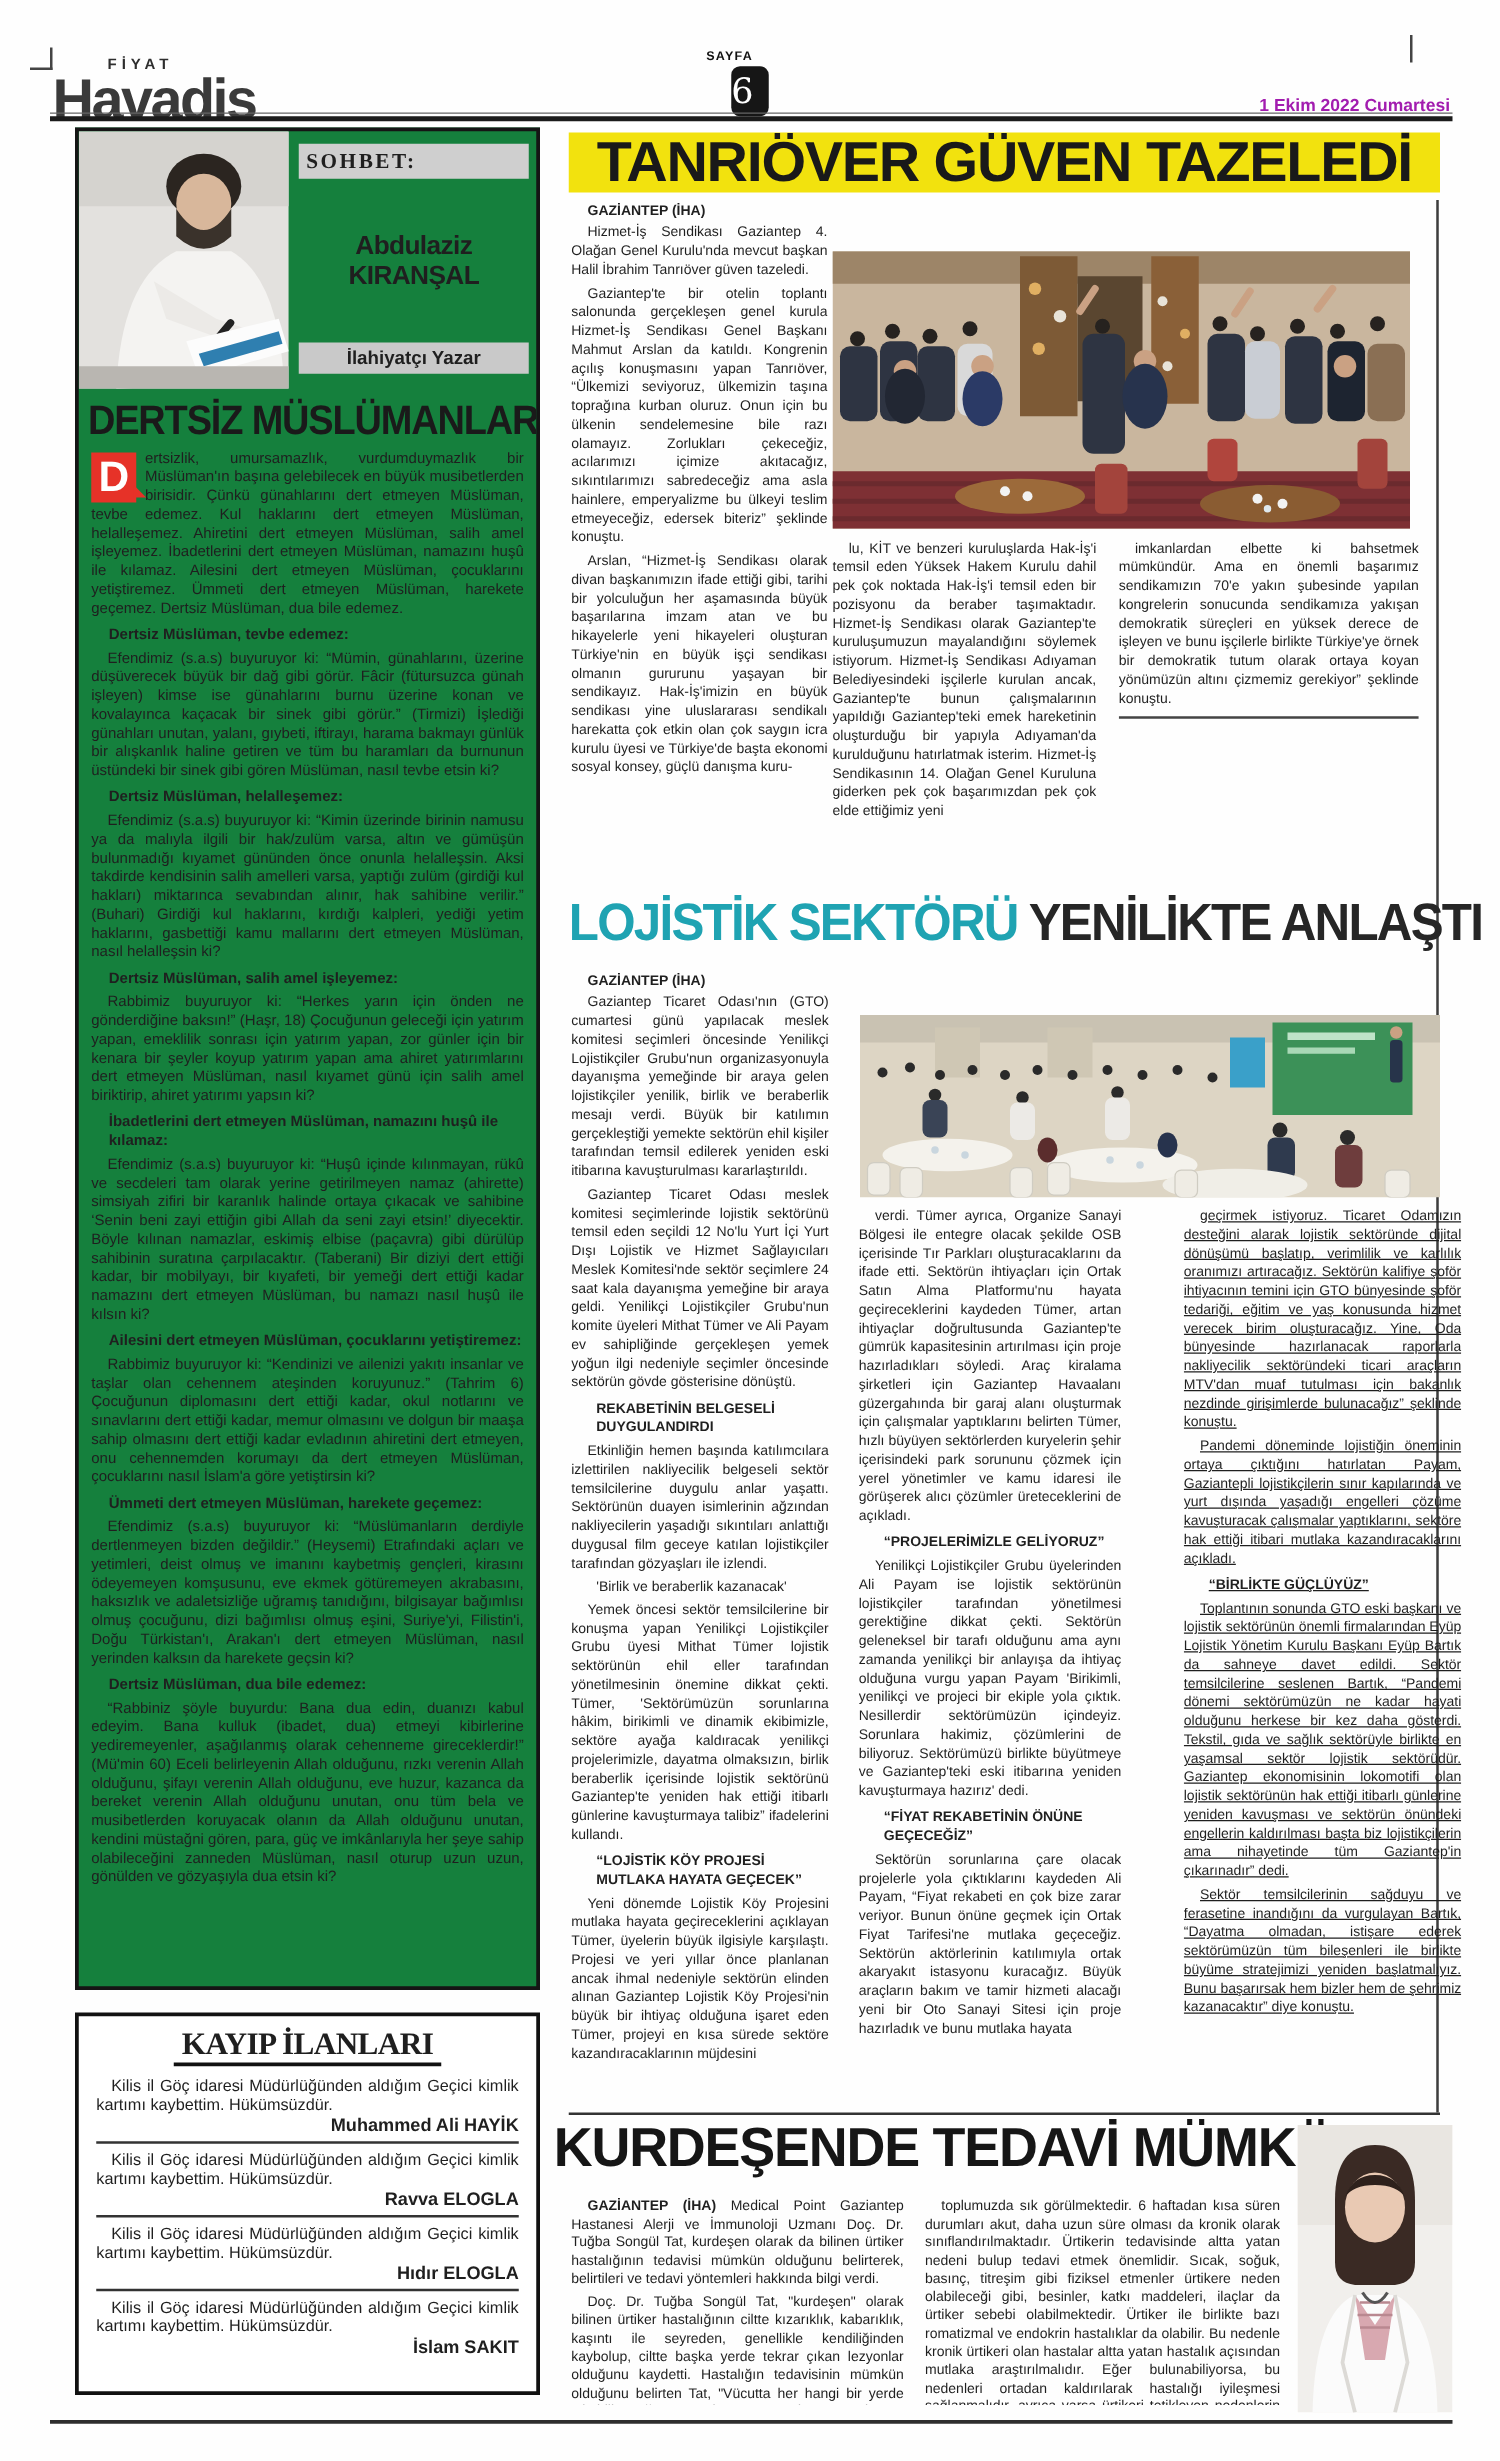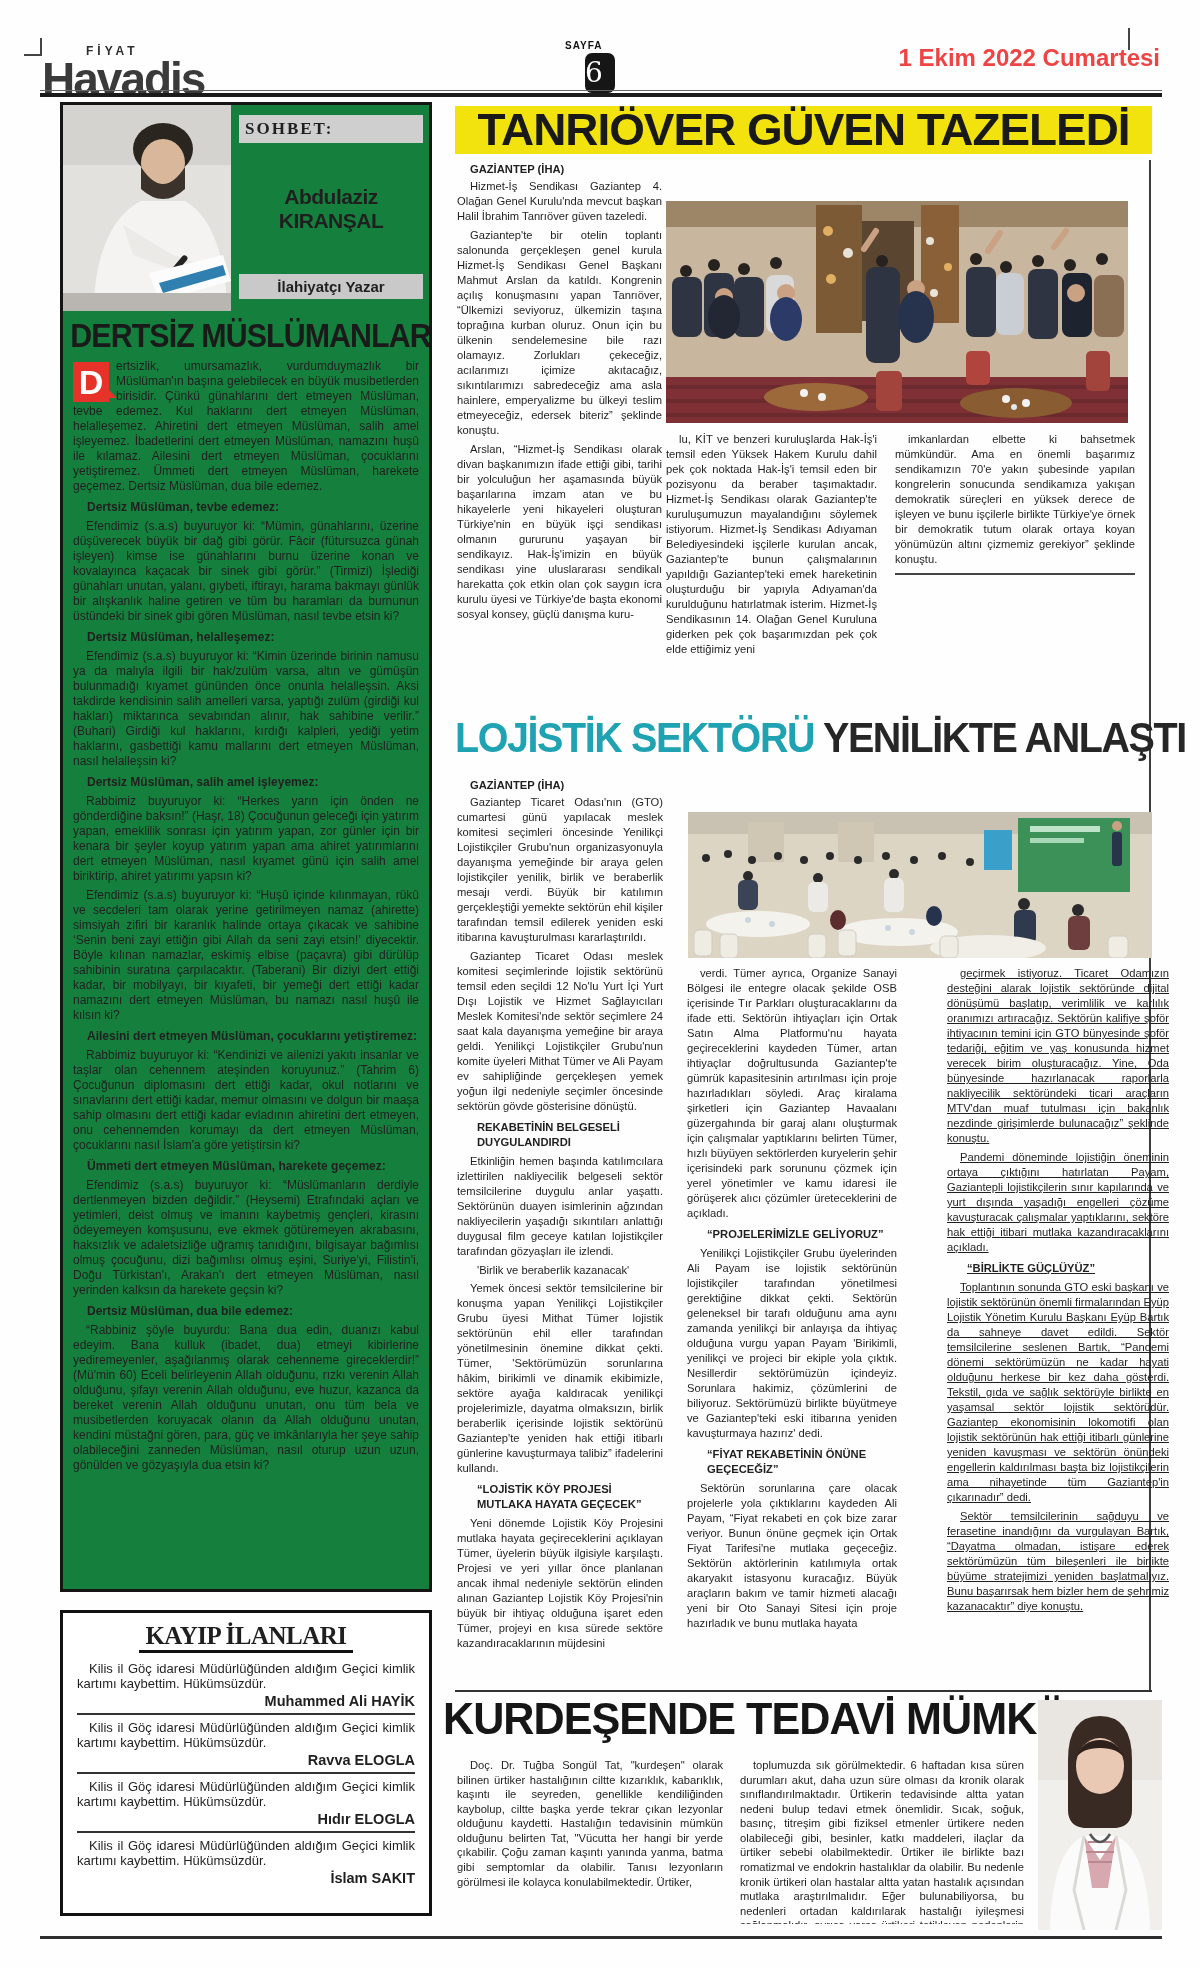--- a/index.html
+++ b/index.html
@@ -7,21 +7,21 @@
         font-family:"Liberation Sans",sans-serif;color:#1f1f1f;overflow:hidden;}
   .abs{position:absolute;}
   
   .brand{left:42px;top:44px;}
   .brand-top{display:block;font-size:12px;font-weight:bold;letter-spacing:4px;color:#2e2e2e;margin-left:44px;}
   .brand-main{display:block;font-size:46px;font-weight:bold;letter-spacing:-2px;color:#3a3a3a;line-height:42px;}
   .pagebox{left:565px;top:40px;width:70px;}
   .pagebox .lbl{font-size:10px;font-weight:bold;letter-spacing:1px;color:#111;}
   .pagebox .num{margin:2px auto 0;width:30px;height:40px;background:#161616;color:#fff;border-radius:7px;
                 font-family:"DejaVu Serif",serif;font-size:28px;line-height:40px;}
-  .dateline-top{right:40px;top:44px;font-size:24px;font-weight:bold;color:#ef4444;}
+  .dateline-top{right:40px;top:76px;font-size:14px;font-weight:bold;color:#a21caf;}
   .header-rule{left:40px;top:90px;width:1122px;height:7px;border-top:1px solid #666;}
   .header-rule .bar{margin-top:2px;height:4px;background:#1b1b1b;}
   .crop-tl{left:24px;top:38px;width:16px;height:16px;border-right:2px solid #444;border-bottom:2px solid #444;}
   .crop-tr{left:1128px;top:28px;width:16px;height:22px;border-left:2px solid #444;}
   
   .jp{margin:0 0 4px 0;text-align:justify;text-indent:13px;}
   .sub{margin:6px 0 4px 0;font-weight:bold;padding-left:20px;text-indent:0;}
   .qline{margin:4px 0 3px 0;padding-left:20px;}
   .dateline{margin:0 0 2px 0;font-weight:bold;text-indent:13px;}
   
@@ -125,20 +125,21 @@
       <p class="jp" style="text-indent:0">
         <span class="dropcap">D</span><span>ertsizlik, umursamazlık, vurdumduymazlık bir Müslüman'ın başına gelebilecek en büyük musibetlerden birisidir. Çünkü günahlarını dert etmeyen Müslüman, tevbe edemez. Kul haklarını dert etmeyen Müslüman, helalleşemez. Ahiretini dert etmeyen Müslüman, salih amel işleyemez. İbadetlerini dert etmeyen Müslüman, namazını huşû ile kılamaz. Ailesini dert etmeyen Müslüman, çocuklarını yetiştiremez. Ümmeti dert etmeyen Müslüman, harekete geçemez. Dertsiz Müslüman, dua bile edemez.</span>
       </p>
       <div>
           <p class="sub">Dertsiz Müslüman, tevbe edemez:</p>
           <p class="jp">Efendimiz (s.a.s) buyuruyor ki: “Mümin, günahlarını, üzerine düşüverecek büyük bir dağ gibi görür. Fâcir (fütursuzca günah işleyen) kimse ise günahlarını burnu üzerine konan ve kovalayınca kaçacak bir sinek gibi görür.” (Tirmizi) İşlediği günahları unutan, yalanı, gıybeti, iftirayı, harama bakmayı günlük bir alışkanlık haline getiren ve tüm bu haramları da burnunun üstündeki bir sinek gibi gören Müslüman, nasıl tevbe etsin ki?</p>
           <p class="sub">Dertsiz Müslüman, helalleşemez:</p>
           <p class="jp">Efendimiz (s.a.s) buyuruyor ki: “Kimin üzerinde birinin namusu ya da malıyla ilgili bir hak/zulüm varsa, altın ve gümüşün bulunmadığı kıyamet gününden önce onunla helalleşsin. Aksi takdirde kendisinin salih amelleri varsa, yaptığı zulüm (girdiği kul hakları) miktarınca sevabından alınır, hak sahibine verilir.” (Buhari) Girdiği kul haklarını, kırdığı kalpleri, yediği yetim haklarını, gasbettiği kamu mallarını dert etmeyen Müslüman, nasıl helalleşsin ki?</p>
           <p class="sub">Dertsiz Müslüman, salih amel işleyemez:</p>
           <p class="jp">Rabbimiz buyuruyor ki: “Herkes yarın için önden ne gönderdiğine baksın!” (Haşr, 18) Çocuğunun geleceği için yatırım yapan, emeklilik sonrası için yatırım yapan, zor günler için bir kenara bir şeyler koyup yatırım yapan ama ahiret yatırımlarını dert etmeyen Müslüman, nasıl kıyamet günü için salih amel biriktirip, ahiret yatırımı yapsın ki?</p>
+          <p class="sub">İbadetlerini dert etmeyen Müslüman, namazını huşû ile kılamaz:</p>
           <p class="jp">Efendimiz (s.a.s) buyuruyor ki: “Huşû içinde kılınmayan, rükû ve secdeleri tam olarak yerine getirilmeyen namaz (ahirette) simsiyah zifiri bir karanlık halinde ortaya çıkacak ve sahibine ‘Senin beni zayi ettiğin gibi Allah da seni zayi etsin!’ diyecektir. Böyle kılınan namazlar, eskimiş elbise (paçavra) gibi dürülüp sahibinin suratına çarpılacaktır. (Taberani) Bir diziyi dert ettiği kadar, bir mobilyayı, bir kıyafeti, bir yemeği dert ettiği kadar namazını dert etmeyen Müslüman, bu namazı nasıl huşû ile kılsın ki?</p>
           <p class="sub">Ailesini dert etmeyen Müslüman, çocuklarını yetiştiremez:</p>
           <p class="jp">Rabbimiz buyuruyor ki: “Kendinizi ve ailenizi yakıtı insanlar ve taşlar olan cehennem ateşinden koruyunuz.” (Tahrim 6) Çocuğunun diplomasını dert ettiği kadar, okul notlarını ve sınavlarını dert ettiği kadar, memur olmasını ve dolgun bir maaşa sahip olmasını dert ettiği kadar evladının ahiretini dert etmeyen, onu cehennemden korumayı da dert etmeyen Müslüman, çocuklarını nasıl İslam'a göre yetiştirsin ki?</p>
           <p class="sub">Ümmeti dert etmeyen Müslüman, harekete geçemez:</p>
           <p class="jp">Efendimiz (s.a.s) buyuruyor ki: “Müslümanların derdiyle dertlenmeyen bizden değildir.” (Heysemi) Etrafındaki açları ve yetimleri, deist olmuş ve imanını kaybetmiş gençleri, kirasını ödeyemeyen komşusunu, eve ekmek götüremeyen akrabasını, haksızlık ve adaletsizliğe uğramış tanıdığını, bilgisayar bağımlısı olmuş çocuğunu, dizi bağımlısı olmuş eşini, Suriye'yi, Filistin'i, Doğu Türkistan'ı, Arakan'ı dert etmeyen Müslüman, nasıl yerinden kalksın da harekete geçsin ki?</p>
           <p class="sub">Dertsiz Müslüman, dua bile edemez:</p>
           <p class="jp">“Rabbiniz şöyle buyurdu: Bana dua edin, duanızı kabul edeyim. Bana kulluk (ibadet, dua) etmeyi kibirlerine yediremeyenler, aşağılanmış olarak cehenneme gireceklerdir!” (Mü'min 60) Eceli belirleyenin Allah olduğunu, rızkı verenin Allah olduğunu, şifayı verenin Allah olduğunu, eve huzur, kazanca da bereket verenin Allah olduğunu unutan, onu tüm bela ve musibetlerden koruyacak olanın da Allah olduğunu unutan, kendini müstağni gören, para, güç ve imkânlarıyla her şeye sahip olabileceğini zanneden Müslüman, nasıl oturup uzun uzun, gönülden ve gözyaşıyla dua etsin ki?</p>
         </div>
     </div>
   </div>
@@ -327,20 +328,21 @@
       <p class="sub">“BİRLİKTE GÜÇLÜYÜZ”</p>
       <p class="jp">Toplantının sonunda GTO eski başkanı ve lojistik sektörünün önemli firmalarından Eyüp Lojistik Yönetim Kurulu Başkanı Eyüp Bartık da sahneye davet edildi. Sektör temsilcilerine seslenen Bartık, “Pandemi dönemi sektörümüzün ne kadar hayati olduğunu herkese bir kez daha gösterdi. Tekstil, gıda ve sağlık sektörüyle birlikte en yaşamsal sektör lojistik sektörüdür. Gaziantep ekonomisinin lokomotifi olan lojistik sektörünün hak ettiği itibarlı günlerine yeniden kavuşması ve sektörün önündeki engellerin kaldırılması başta biz lojistikçilerin ama nihayetinde tüm Gaziantep'in çıkarınadır” dedi.</p>
       <p class="jp">Sektör temsilcilerinin sağduyu ve ferasetine inandığını da vurgulayan Bartık, “Dayatma olmadan, istişare ederek sektörümüzün tüm bileşenleri ile birlikte büyüme stratejimizi yeniden başlatmalıyız. Bunu başarırsak hem bizler hem de şehrimiz kazanacaktır” diye konuştu.</p>
     </div>
   <div class="abs loj-rule"></div>
 
   <div class="abs kur-head">
     <h1>KURDEŞENDE TEDAVİ MÜMKÜN</h1>
   </div>
   <div class="abs col k-col1">
+      <p class="jp"><b>GAZİANTEP (İHA) </b>Medical Point Gaziantep Hastanesi Alerji ve İmmunoloji Uzmanı Doç. Dr. Tuğba Songül Tat, kurdeşen olarak da bilinen ürtiker hastalığının tedavisi mümkün olduğunu belirterek, belirtileri ve tedavi yöntemleri hakkında bilgi verdi.</p>
       <p class="jp">Doç. Dr. Tuğba Songül Tat, "kurdeşen" olarak bilinen ürtiker hastalığının ciltte kızarıklık, kabarıklık, kaşıntı ile seyreden, genellikle kendiliğinden kaybolup, ciltte başka yerde tekrar çıkan lezyonlar olduğunu kaydetti. Hastalığın tedavisinin mümkün olduğunu belirten Tat, "Vücutta her hangi bir yerde çıkabilir. Çoğu zaman kaşıntı yanında yanma, batma gibi semptomlar da olabilir. Tanısı lezyonların görülmesi ile kolayca konulabilmektedir. Ürtiker,</p>
     </div>
   <div class="abs col k-col2">
       <p class="jp">toplumuzda sık görülmektedir. 6 haftadan kısa süren durumları akut, daha uzun süre olması da kronik olarak sınıflandırılmaktadır. Ürtikerin tedavisinde altta yatan nedeni bulup tedavi etmek önemlidir. Sıcak, soğuk, basınç, titreşim gibi fiziksel etmenler ürtikere neden olabileceği gibi, besinler, katkı maddeleri, ilaçlar da ürtiker sebebi olabilmektedir. Ürtiker ile birlikte bazı romatizmal ve endokrin hastalıklar da olabilir. Bu nedenle kronik ürtikeri olan hastalar altta yatan hastalık açısından mutlaka araştırılmalıdır. Eğer bulunabiliyorsa, bu nedenleri ortadan kaldırılarak hastalığı iyileşmesi sağlanmalıdır, ayrıca varsa ürtikeri tetikleyen nedenlerin bulunup, önlenmesiyle, hastalık aktivitesi azaltılmaya çalışılmalıdır" şeklinde konuştu.</p>
     </div>
   <div class="abs k-photo">
     <svg viewBox="0 0 124 230" preserveAspectRatio="none">
       <rect width="124" height="230" fill="#f1efec"></rect>
       <rect width="124" height="80" fill="#e9e6e1"></rect>
       <path d="M30 60 Q30 16 62 16 Q94 16 94 60 L94 110 Q94 126 78 128 L46 128 Q30 126 30 110 Z" fill="#3a2a24"></path>

